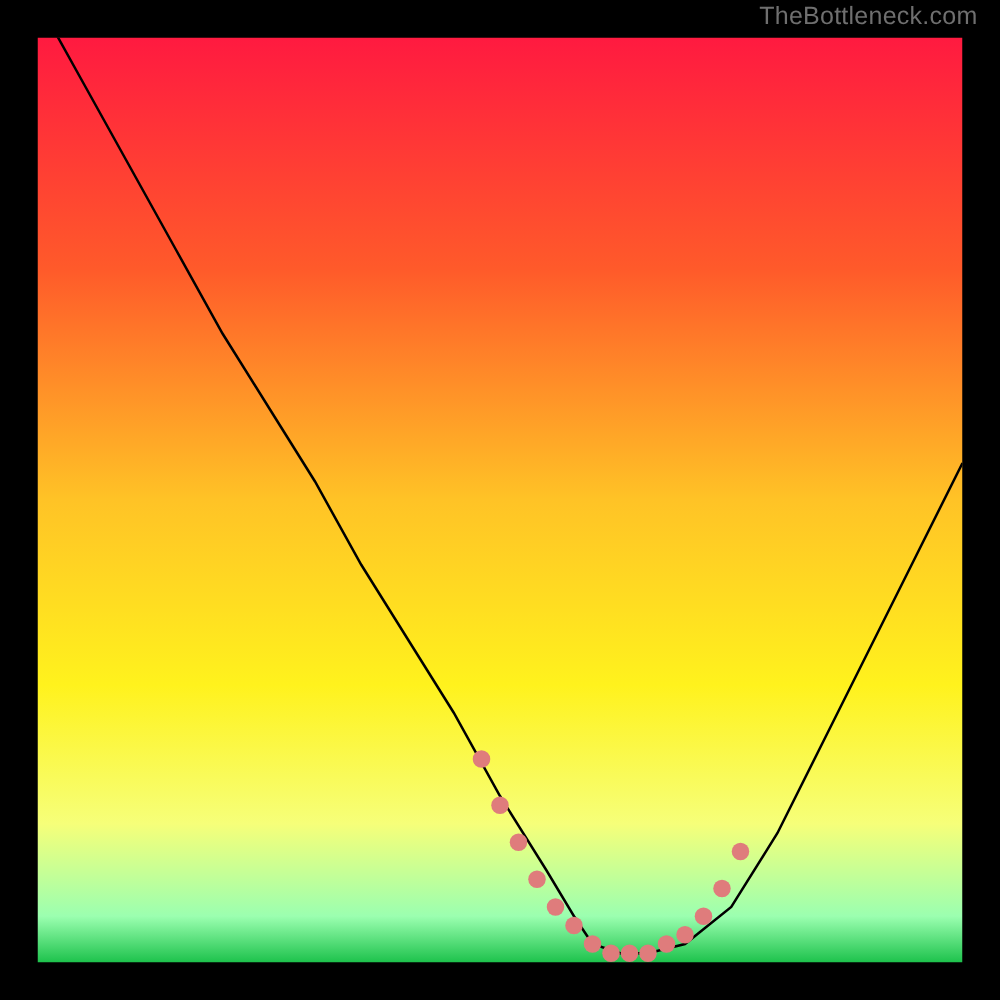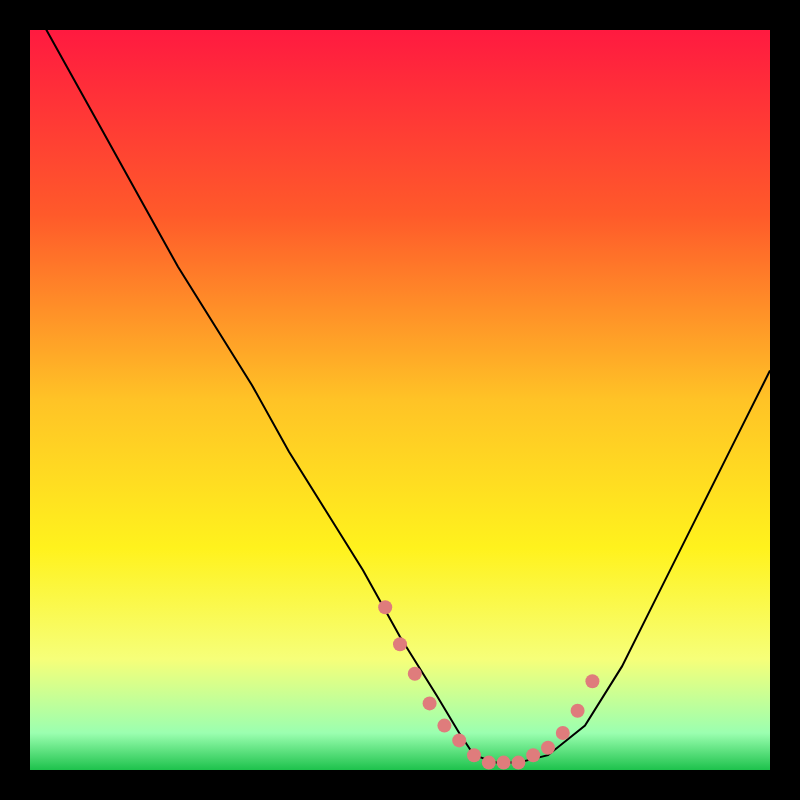--- a/index.html
+++ b/index.html
@@ -35,20 +35,21 @@
     height: 740px;
   }
   svg {
     display: block;
   }
 </style>
 </head>
 <body>
 
 <div class="frame">
+  <div class="watermark">TheBottleneck.com</div>
 
   <div class="plot-area">
     <svg id="chart-svg" viewBox="0 0 740 740" width="740" height="740">
       <defs>
         <linearGradient id="bg-grad" x1="0" y1="0" x2="0" y2="1">
             <stop offset="0%" stop-color="#ff1a40"></stop>
             <stop offset="25%" stop-color="#ff5a2a"></stop>
             <stop offset="50%" stop-color="#ffc326"></stop>
             <stop offset="70%" stop-color="#fff21d"></stop>
             <stop offset="85%" stop-color="#f6ff79"></stop>

